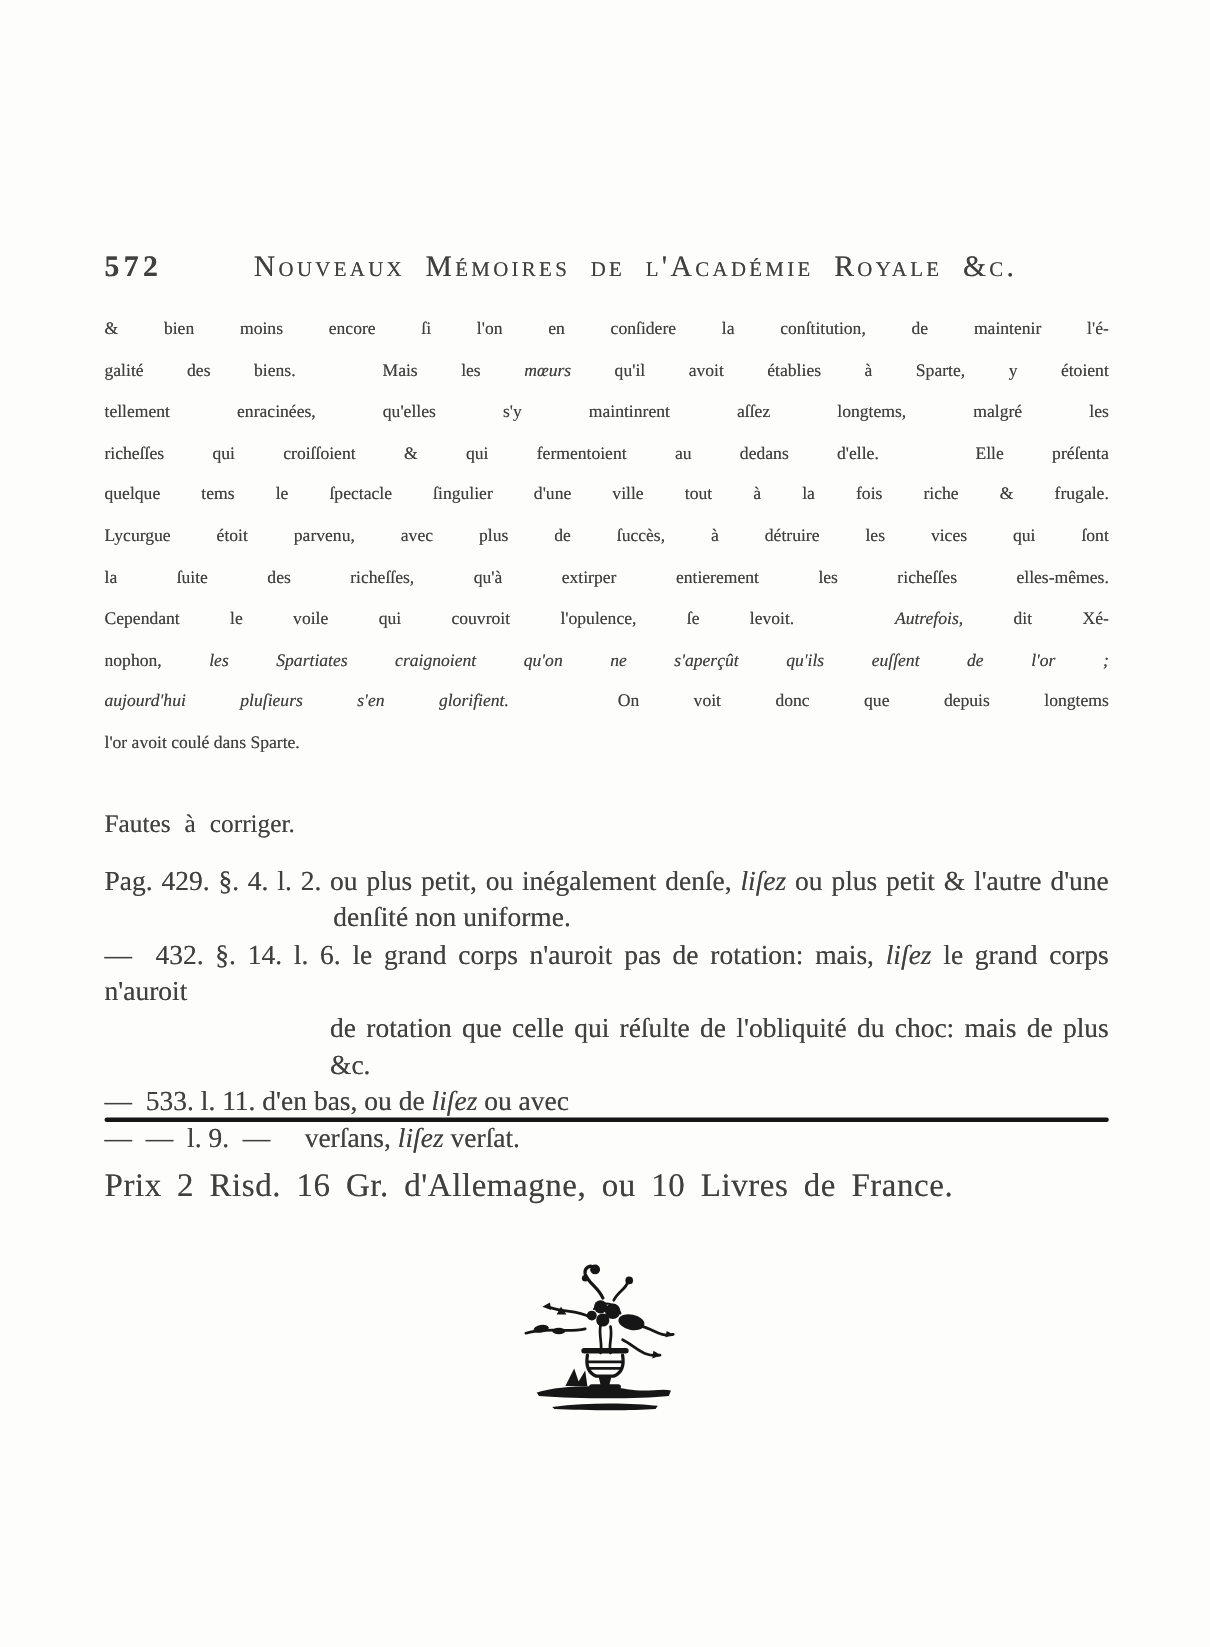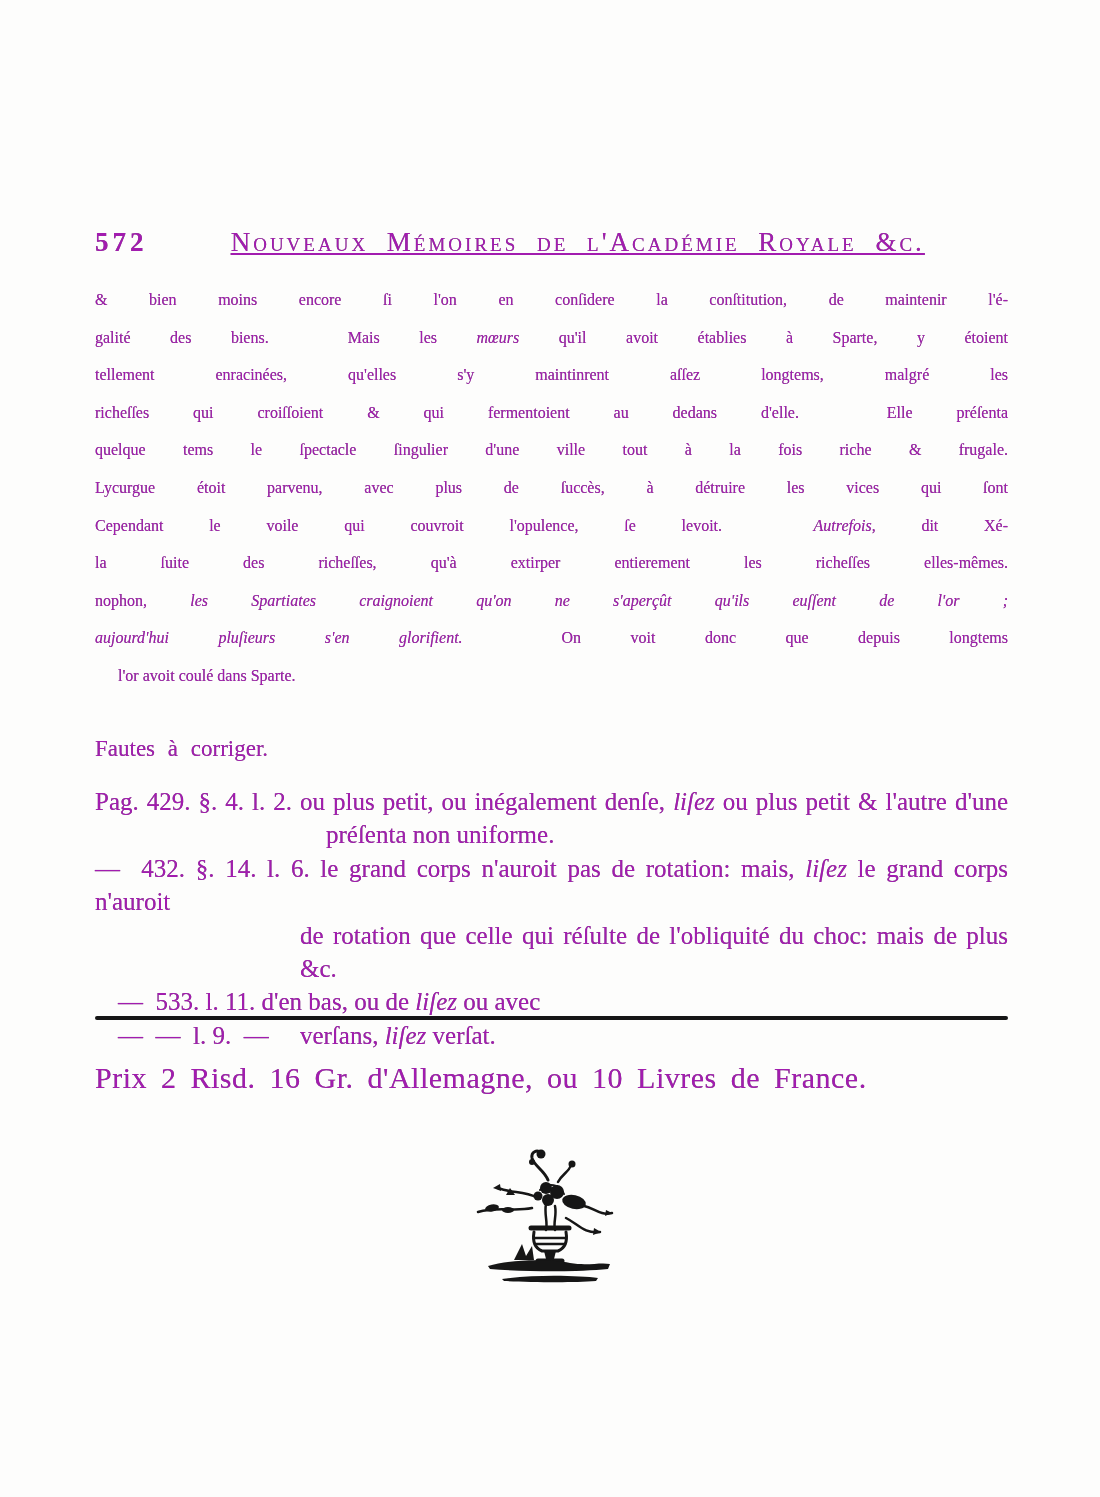--- a/index.html
+++ b/index.html
@@ -1,26 +1,26 @@
 <!DOCTYPE html>
 <html><head>
 <meta charset="utf-8">
 <style>
   html,body{margin:0;padding:0;background:#ffffff;}
   .page{
     position:relative;width:1100px;height:1497px;background:#fdfdfc;
-    font-family:"Liberation Serif","DejaVu Serif",serif;color:#a21caf;
+    font-family:"Liberation Serif","DejaVu Serif",serif;color:#404040;
     text-shadow:0 0 0.6px rgba(20,20,20,0.55);overflow:hidden;
   }
   .header{position:absolute;left:95px;top:227px;width:913px;display:flex;align-items:baseline;}
   .pagenum{font-size:27px;letter-spacing:4px;font-weight:bold;}
-  .header-title{flex:1;text-align:center;font-variant:small-caps;font-size:27px;letter-spacing:3px;word-spacing:9px;text-decoration:underline;}
+  .header-title{flex:1;text-align:center;font-variant:small-caps;font-size:27px;letter-spacing:3px;word-spacing:9px;}
   .body-text{position:absolute;left:95px;top:281px;width:913px;font-size:16px;line-height:37.6px;}
   .line{text-align:justify;text-align-last:justify;}
-  .line.left{text-align:right;text-align-last:left;margin-left:23px;}
+  .line.left{text-align:right;text-align-last:left;}
   .it{font-style:italic;}
   .errata-heading{position:absolute;left:95px;top:736px;width:913px;text-align:left;font-size:23px;word-spacing:7px;}
   .errata{position:absolute;left:95px;top:785px;width:913px;font-size:25px;line-height:33.4px;}
   .rule{position:absolute;left:95px;top:1016px;width:913px;height:4px;background:#161616;border-radius:2px;}
   .price{position:absolute;left:95px;top:1061px;width:913px;font-size:30px;word-spacing:6px;letter-spacing:0.5px;}
   .ornament{position:absolute;left:468px;top:1146px;width:164px;height:152px;}
   .ornament svg{display:block;width:100%;height:100%;}
 </style>
 </head>
 <body>
@@ -32,32 +32,32 @@
     <span class="header-title">Nouveaux Mémoires de l'Académie Royale &amp;c.</span>
   </div>
 
   <div class="body-text">
       <div class="line"><span>&amp; bien moins encore ſi l'on en conſidere la conſtitution, de maintenir l'é-</span></div>
       <div class="line"><span>galité des biens.&nbsp;  Mais les </span><span class="it">mœurs</span><span> qu'il avoit établies à Sparte, y étoient</span></div>
       <div class="line"><span>tellement enracinées, qu'elles s'y maintinrent aſſez longtems, malgré les</span></div>
       <div class="line"><span>richeſſes qui croiſſoient &amp; qui fermentoient au dedans d'elle.&nbsp;  Elle préſenta</span></div>
       <div class="line"><span>quelque tems le ſpectacle ſingulier d'une ville tout à la fois riche &amp; frugale.</span></div>
       <div class="line"><span>Lycurgue étoit parvenu, avec plus de ſuccès, à détruire les vices qui ſont</span></div>
+      <div class="line"><span>la ſuite des richeſſes, qu'à extirper entierement les richeſſes elles-mêmes.</span></div>
       <div class="line"><span>Cependant le voile qui couvroit l'opulence, ſe levoit.&nbsp;  </span><span class="it">Autrefois</span><span>, dit Xé-</span></div>
-      <div class="line"><span>la ſuite des richeſſes, qu'à extirper entierement les richeſſes elles-mêmes.</span></div>
       <div class="line"><span>nophon, </span><span class="it">les Spartiates craignoient qu'on ne s'aperçût qu'ils euſſent de l'or ;</span></div>
       <div class="line"><span class="it">aujourd'hui pluſieurs s'en glorifient.</span><span>&nbsp;  On voit donc que depuis longtems</span></div>
       <div class="line left"><span>l'or avoit coulé dans Sparte.</span></div>
     </div>
 
   <div class="errata-heading">Fautes à corriger.</div>
 
   <div class="errata">
       <div class="line"><span>Pag. 429. §. 4. l. 2. ou plus petit, ou inégalement denſe, </span><span class="it">liſez</span><span> ou plus petit &amp; l'autre d'une</span></div>
-      <div class="line left" style="padding-left: 208px;"><span>préſenta non uniforme.</span></div>
+      <div class="line left" style="padding-left: 208px;"><span>denſité non uniforme.</span></div>
       <div class="line"><span>—&nbsp;  432. §. 14. l. 6. le grand corps n'auroit pas de rotation: mais, </span><span class="it">liſez</span><span> le grand corps n'auroit</span></div>
       <div class="line" style="padding-left: 205px;"><span>de rotation que celle qui réſulte de l'obliquité du choc: mais de plus &amp;c.</span></div>
       <div class="line left"><span>—&nbsp;  533. l. 11. d'en bas, ou de </span><span class="it">liſez</span><span> ou avec</span></div>
       <div class="line left"><span>—&nbsp; —&nbsp;  l. 9. &nbsp;—&nbsp;&nbsp;&nbsp;&nbsp; verſans, </span><span class="it">liſez</span><span> verſat.</span></div>
     </div>
 
   <div class="rule"></div>
 
   <div class="price">Prix 2 Risd. 16 Gr. d'Allemagne, ou 10 Livres de France.</div>
 

